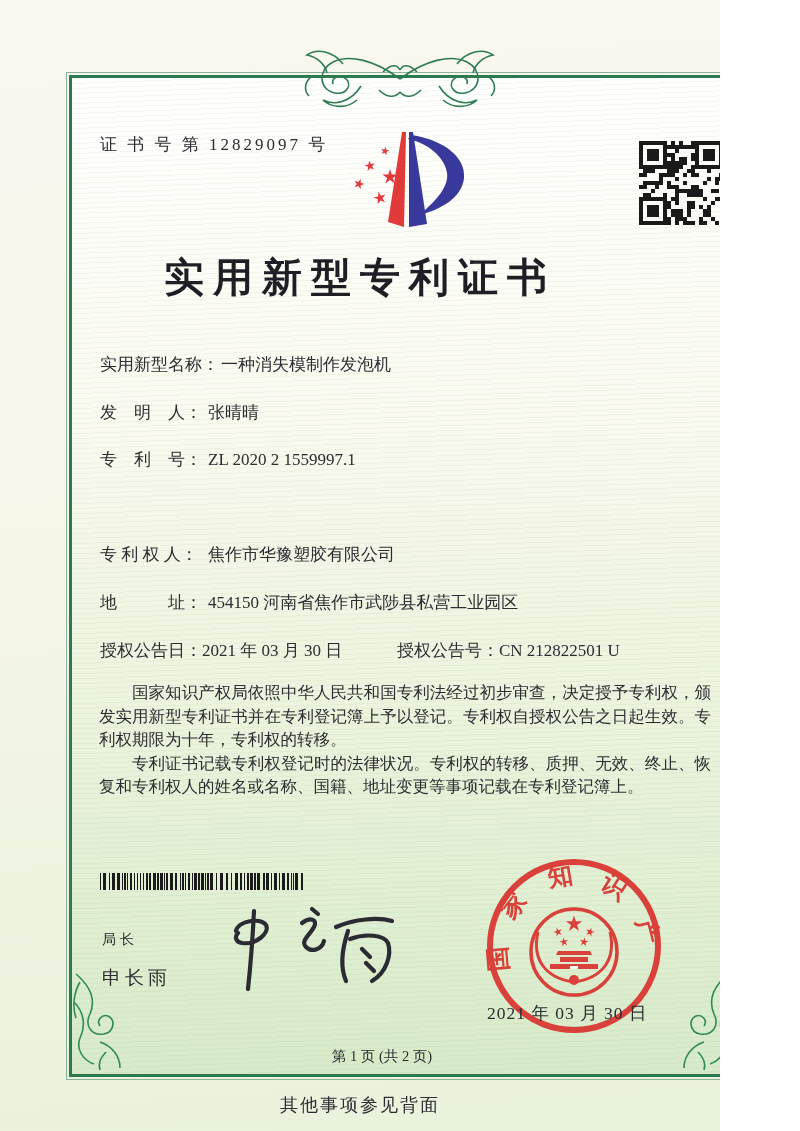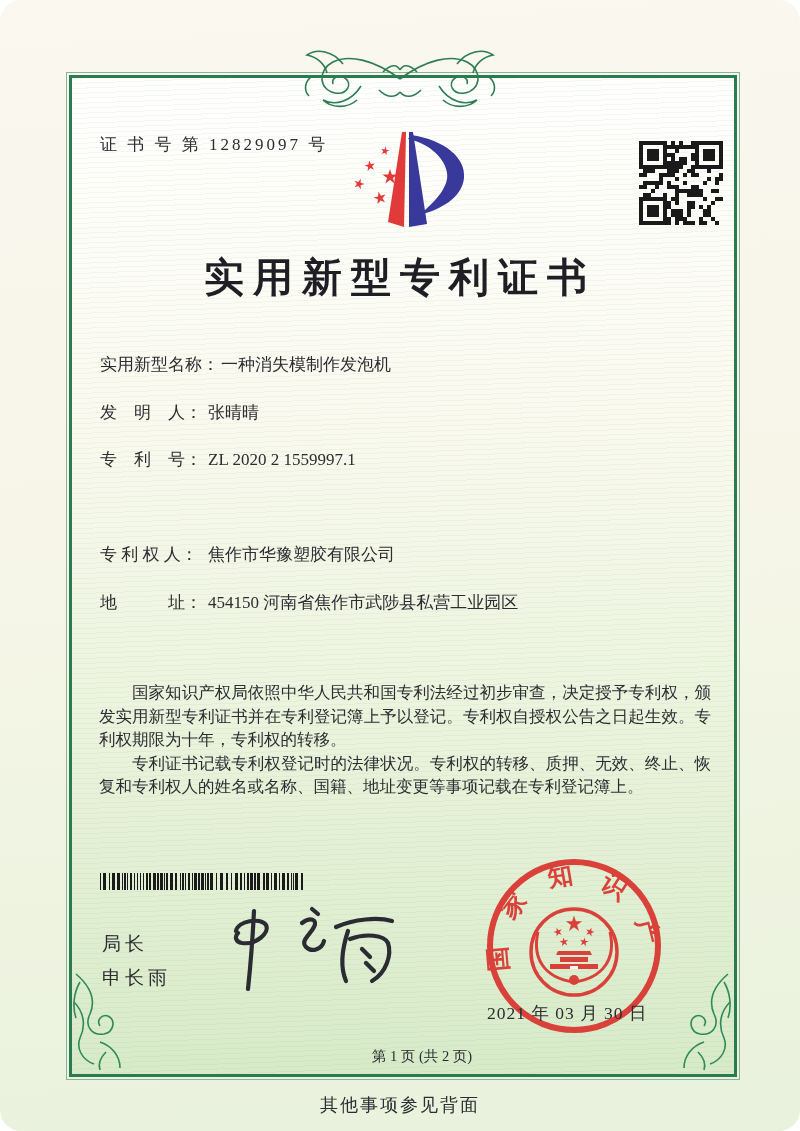--- a/index.html
+++ b/index.html
@@ -1,40 +1,40 @@
 <!DOCTYPE html>
 <html><head>
 <meta charset="utf-8">
 <style>
   html,body{margin:0;padding:0;}
   .page{
-    position:relative;width:800px;height:1131px;overflow:hidden;
+    position:relative;width:720px;height:1131px;overflow:hidden;
     background:linear-gradient(176deg,#faf8ef 0%,#f8f6ea 38%,#f0f4e2 70%,#e9f2dd 100%);
-    font-family:"Liberation Serif","DejaVu Serif",serif;color:#2c2c31;border-radius:21px;
+    font-family:"Liberation Serif","DejaVu Serif",serif;color:#2c2c31;
   }
   .frame{position:absolute;left:66px;top:72px;width:672px;height:1006px;border:1px solid #8ab49a;}
   .frame-inner{
     position:absolute;inset:2px;border:3px solid #2a7b50;
     background:linear-gradient(180deg,rgba(255,255,255,.95) 0%,rgba(252,252,243,.65) 32%,rgba(232,243,218,.55) 62%,rgba(209,232,193,.75) 100%);
   }
   .frame-inner::after{
     content:'';position:absolute;inset:0;
     background:repeating-linear-gradient(178deg,rgba(110,170,115,.08) 0 1px,transparent 1px 5px);
     pointer-events:none;
   }
   .abs{position:absolute;}
   .cert-no{left:100px;top:133px;font-size:17px;letter-spacing:3px;}
   .title{left:0;right:0;top:250px;text-align:center;font-size:40px;font-weight:bold;letter-spacing:9px;color:#1e1e24;}
   .row{left:100px;font-size:17px;white-space:nowrap;}
   .row .lbl{display:inline-block;min-width:106px;}
   .row .val{margin-left:2px;}
   .grant-right{position:absolute;left:297px;top:0;white-space:nowrap;}
   .paras{left:99px;top:681px;width:612px;font-size:16.5px;line-height:23.5px;text-align:justify;}
   .paras p{margin:0;text-indent:2em;}
-  .officer-title{left:102px;top:931px;font-size:19px;letter-spacing:4px;}
+  .officer-title{left:102px;top:931px;font-size:14px;letter-spacing:4px;}
   .officer-name{left:102px;top:965px;font-size:19px;letter-spacing:4px;text-align:right;}
   .seal-date{left:487px;top:1001px;font-size:17.5px;letter-spacing:1px;z-index:6;}
   .page-indicator{left:0;right:0;top:1047px;text-align:center;font-size:14.5px;margin-left:44px;}
   .back-note{left:0;right:0;top:1093px;text-align:center;font-size:18px;letter-spacing:2px;}
   svg{display:block;overflow:visible;}
   .seal-svg{opacity:.92;}
 </style>
 </head>
 <body>
 
@@ -337,20 +337,26 @@
   <div class="abs row" style="top:448px;">
     <span class="lbl">专　利　号：</span><span class="val">ZL 2020 2 1559997.1</span>
   </div>
   <div class="abs row" style="top:543px;">
     <span class="lbl">专 利 权 人：</span><span class="val">焦作市华豫塑胶有限公司</span>
   </div>
   <div class="abs row" style="top:591px;">
     <span class="lbl">地　　　址：</span><span class="val">454150 河南省焦作市武陟县私营工业园区</span>
   </div>
 
+  <div class="abs row" style="top:639px;width:612px;">
+    <span>授权公告日：</span><span>2021 年 03 月 30 日</span>
+    <span class="grant-right">
+      <span>授权公告号：</span><span>CN 212822501 U</span>
+    </span>
+  </div>
 
   <div class="abs paras">
     <p>国家知识产权局依照中华人民共和国专利法经过初步审查，决定授予专利权，颁发实用新型专利证书并在专利登记簿上予以登记。专利权自授权公告之日起生效。专利权期限为十年，专利权的转移。</p>
     <p>专利证书记载专利权登记时的法律状况。专利权的转移、质押、无效、终止、恢复和专利权人的姓名或名称、国籍、地址变更等事项记载在专利登记簿上。</p>
   </div>
 
   <svg class="abs" id="barcode" style="left:100px;top:873px;" width="206" height="17" viewBox="0 0 206 17">
       <rect x="0" y="0" width="1" height="17" fill="#1a1a1a"></rect>
       <rect x="3" y="0" width="3" height="17" fill="#1a1a1a"></rect>
       <rect x="9" y="0" width="1" height="17" fill="#1a1a1a"></rect>

